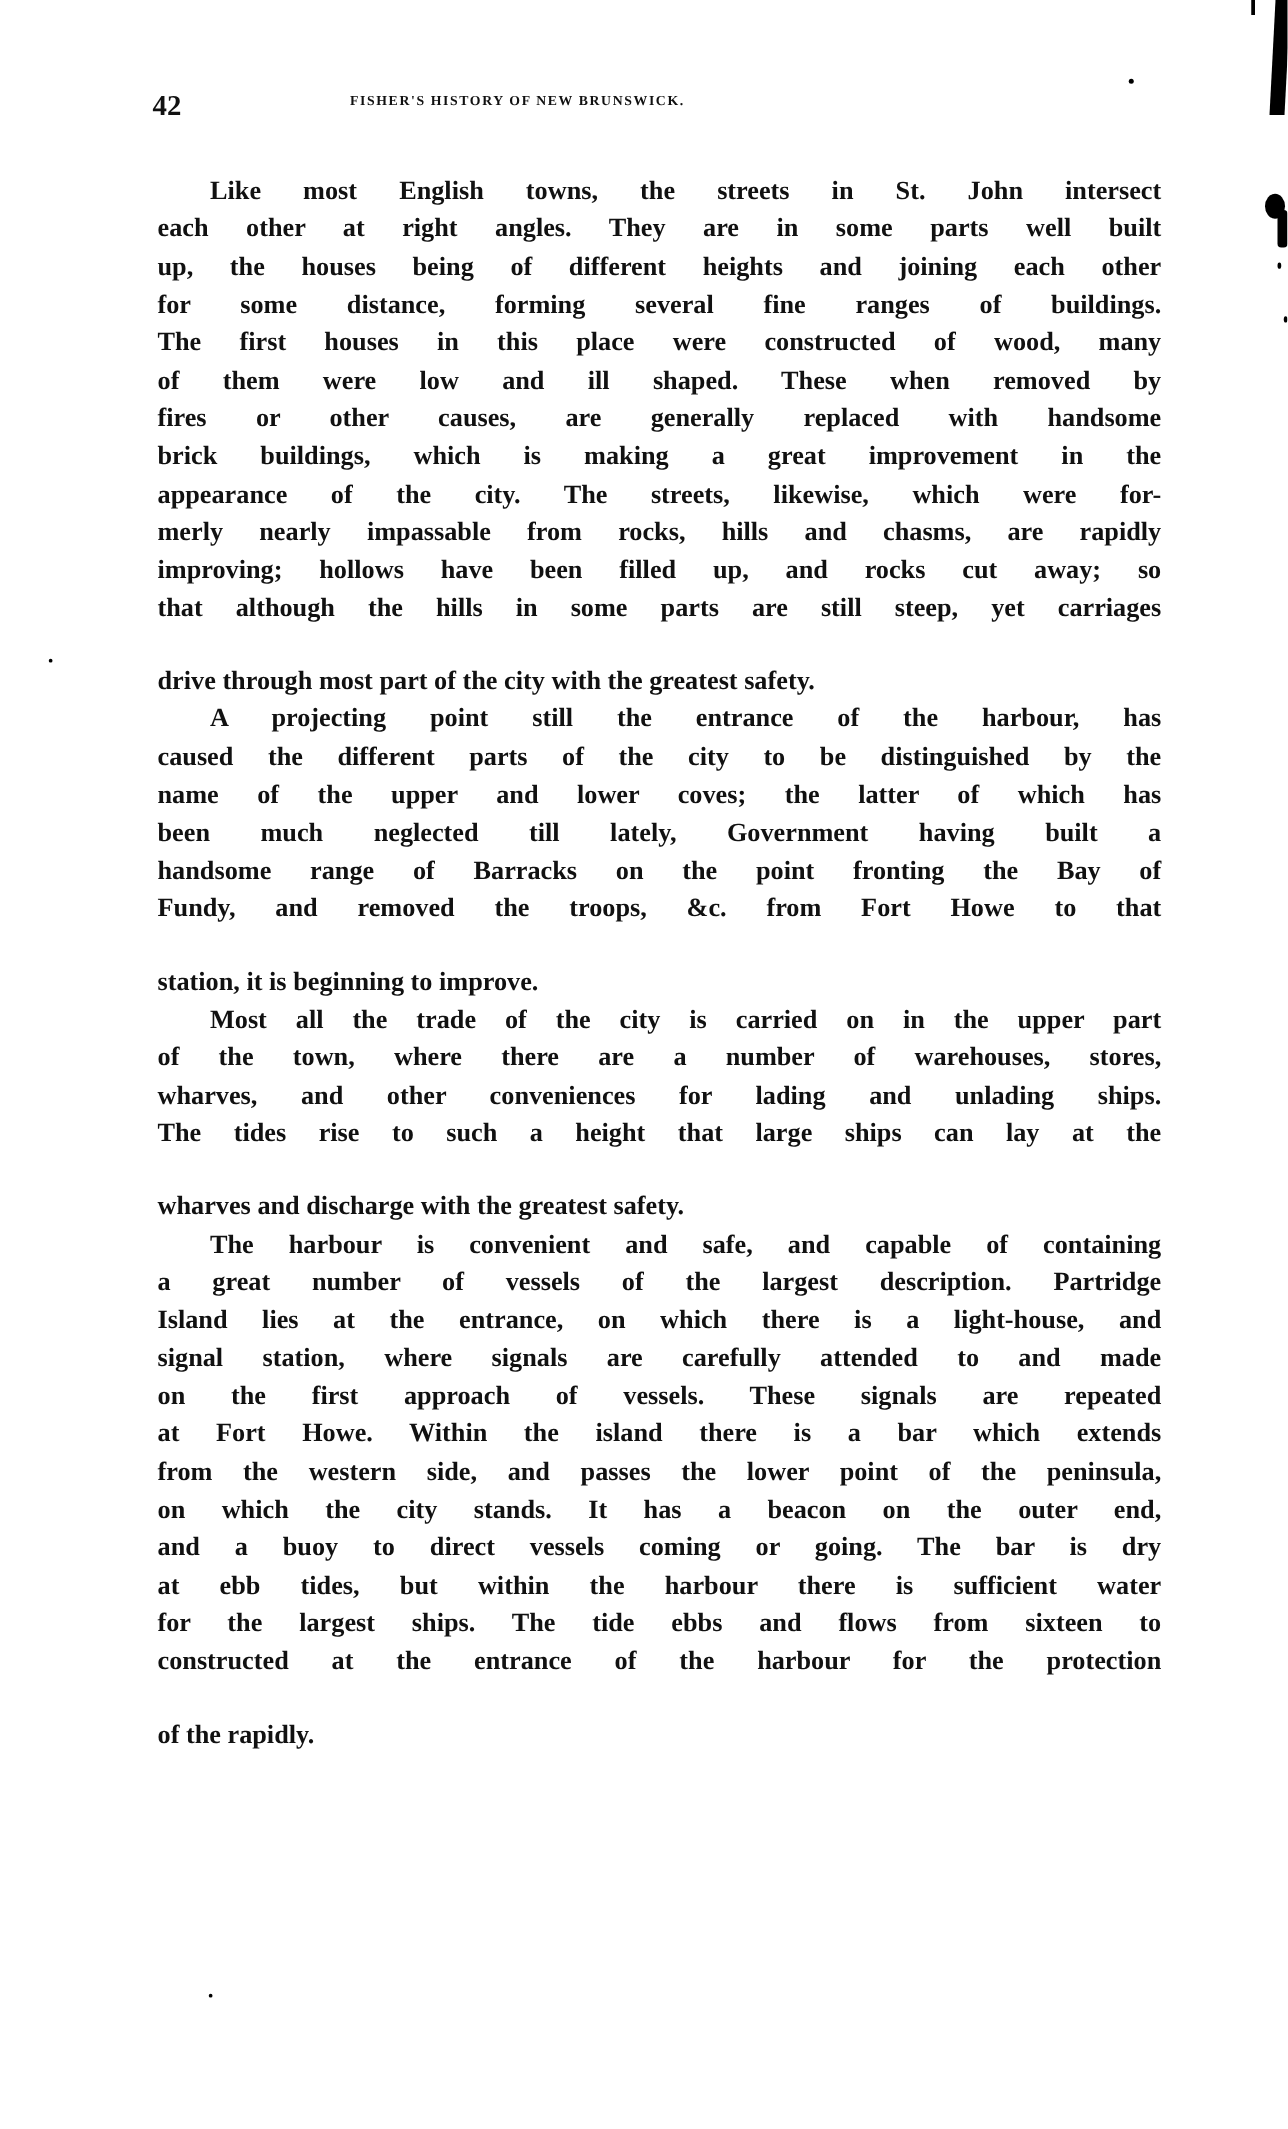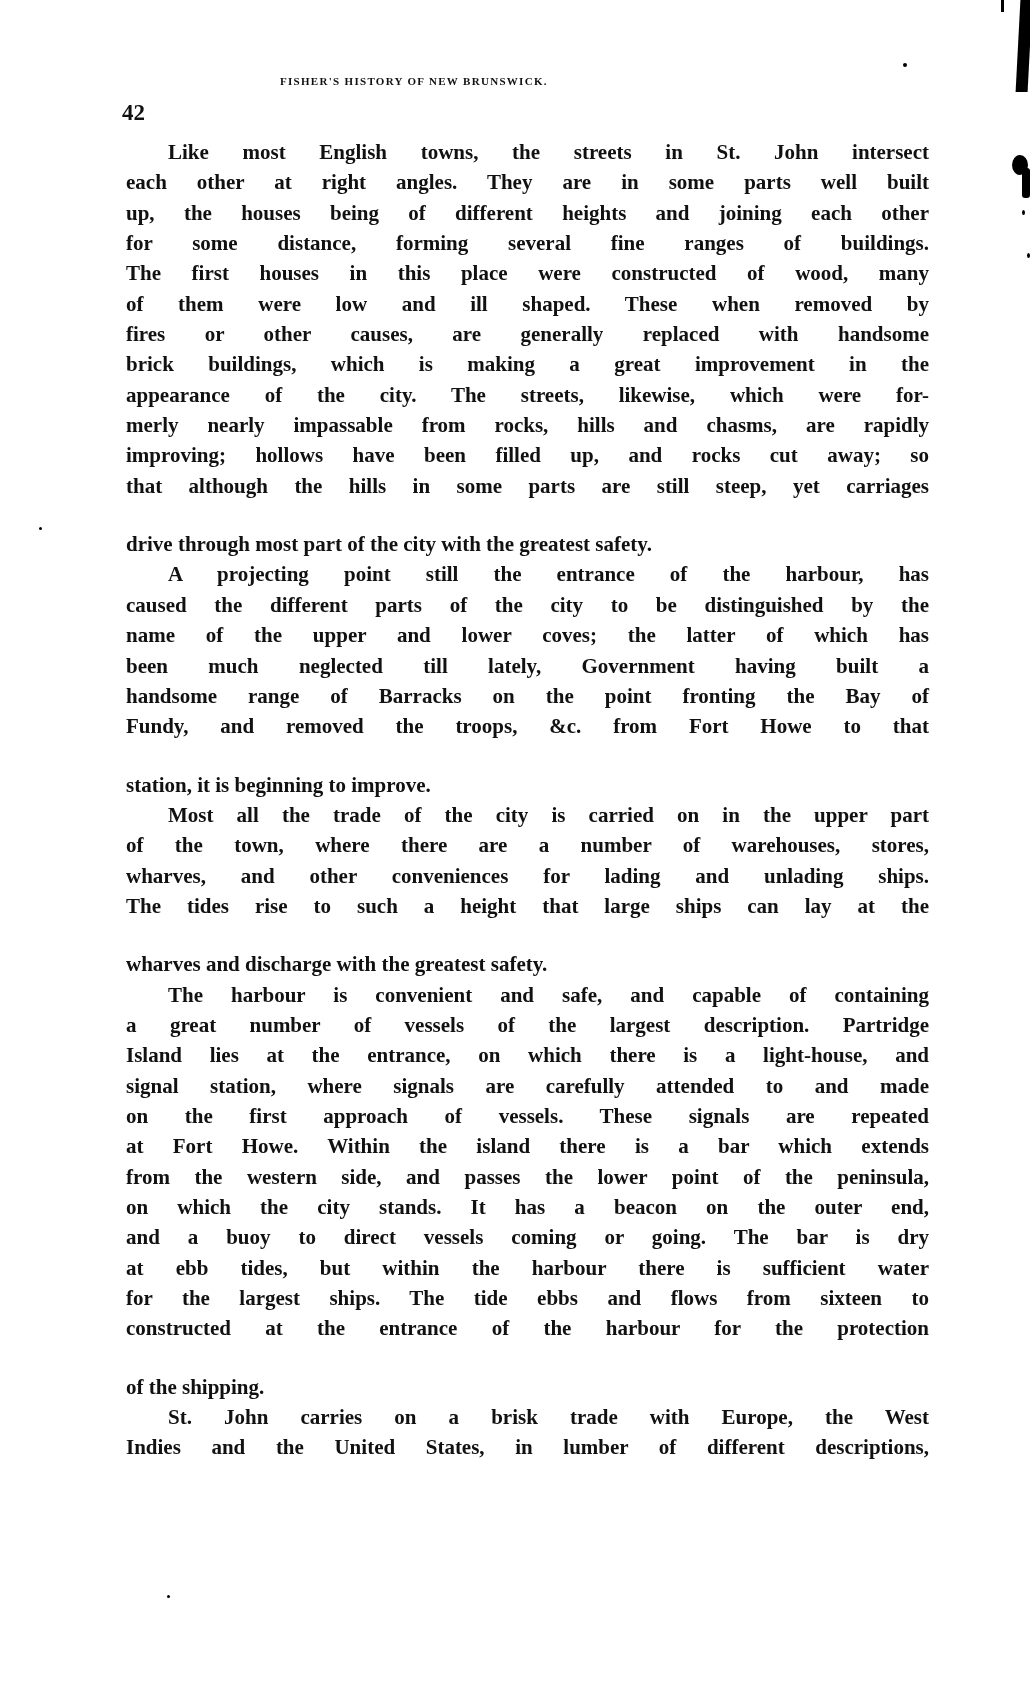--- a/index.html
+++ b/index.html
@@ -1,18 +1,18 @@
 <!DOCTYPE html>
 <html><head>
 <meta charset="utf-8">
 <style>
   html, body { margin: 0; padding: 0; background: #ffffff; }
   body { width: 1030px; height: 1703px; position: relative; overflow: hidden; font-family: "Liberation Serif", "DejaVu Serif", serif; color: #111; }
   .page-header { position: absolute; top: 72px; left: 122px; width: 810px; height: 30px; }
-  .page-number { position: absolute; left: 0; top: 0; font-size: 23px; font-weight: bold; margin-top: 28px; }
+  .page-number { position: absolute; left: 0; top: 0; font-size: 23px; font-weight: bold; }
   .running-title { position: absolute; left: 158px; top: 3px; font-size: 11px; font-weight: bold; letter-spacing: 1.3px; text-transform: uppercase; }
   .body-text { position: absolute; top: 137px; left: 126px; width: 803px; }
   .para { margin: 0; font-size: 21px; line-height: 30.35px; text-align: justify; text-indent: 42px; font-weight: bold; }
   .para .line { display: block; text-align: justify; text-align-last: justify; text-indent: 0; white-space: nowrap; }
   .para .line.first { padding-left: 42px; }
   .para .line.last { text-align-last: left; margin-top: 28px; }
   .mark-bar { position: absolute; background: #000; }
   .mark-dot { position: absolute; background: #000; border-radius: 50%; }
 </style>
 </head>
@@ -63,25 +63,21 @@
         <span class="line">Island lies at the entrance, on which there is a light-house, and</span>
         <span class="line">signal station, where signals are carefully attended to and made</span>
         <span class="line">on the first approach of vessels.  These signals are repeated</span>
         <span class="line">at Fort Howe.  Within the island there is a bar which extends</span>
         <span class="line">from the western side, and passes the lower point of the peninsula,</span>
         <span class="line">on which the city stands.  It has a beacon on the outer end,</span>
         <span class="line">and a buoy to direct vessels coming or going.  The bar is dry</span>
         <span class="line">at ebb tides, but within the harbour there is sufficient water</span>
         <span class="line">for the largest ships.  The tide ebbs and flows from sixteen to</span>
         <span class="line">constructed at the entrance of the harbour for the protection</span>
-        <span class="line last">of the shipping.</span>
-      </p>
-      <p class="para" style="text-indent: 0px;">
-        <span class="line first">St. John carries on a brisk trade with Europe, the West</span>
-        <span class="line">Indies and the United States, in lumber of different descriptions,</span>
+        <span class="line last">of the rapidly.</span>
       </p>
     </div>
 
   <div class="mark-bar" style="left:1018px;top:0;width:12px;height:92px;transform:skewX(-3deg);"></div>
   <div class="mark-bar" style="left:1001px;top:0;width:3px;height:12px;"></div>
   <div class="mark-dot" style="left:903px;top:63px;width:4px;height:4px;"></div>
   <div class="mark-dot" style="left:1012px;top:155px;width:16px;height:20px;"></div>
   <div class="mark-dot" style="left:1022px;top:168px;width:8px;height:30px;border-radius:3px;"></div>
   <div class="mark-dot" style="left:1022px;top:210px;width:3px;height:5px;"></div>
   <div class="mark-dot" style="left:1027px;top:253px;width:3px;height:5px;"></div>

